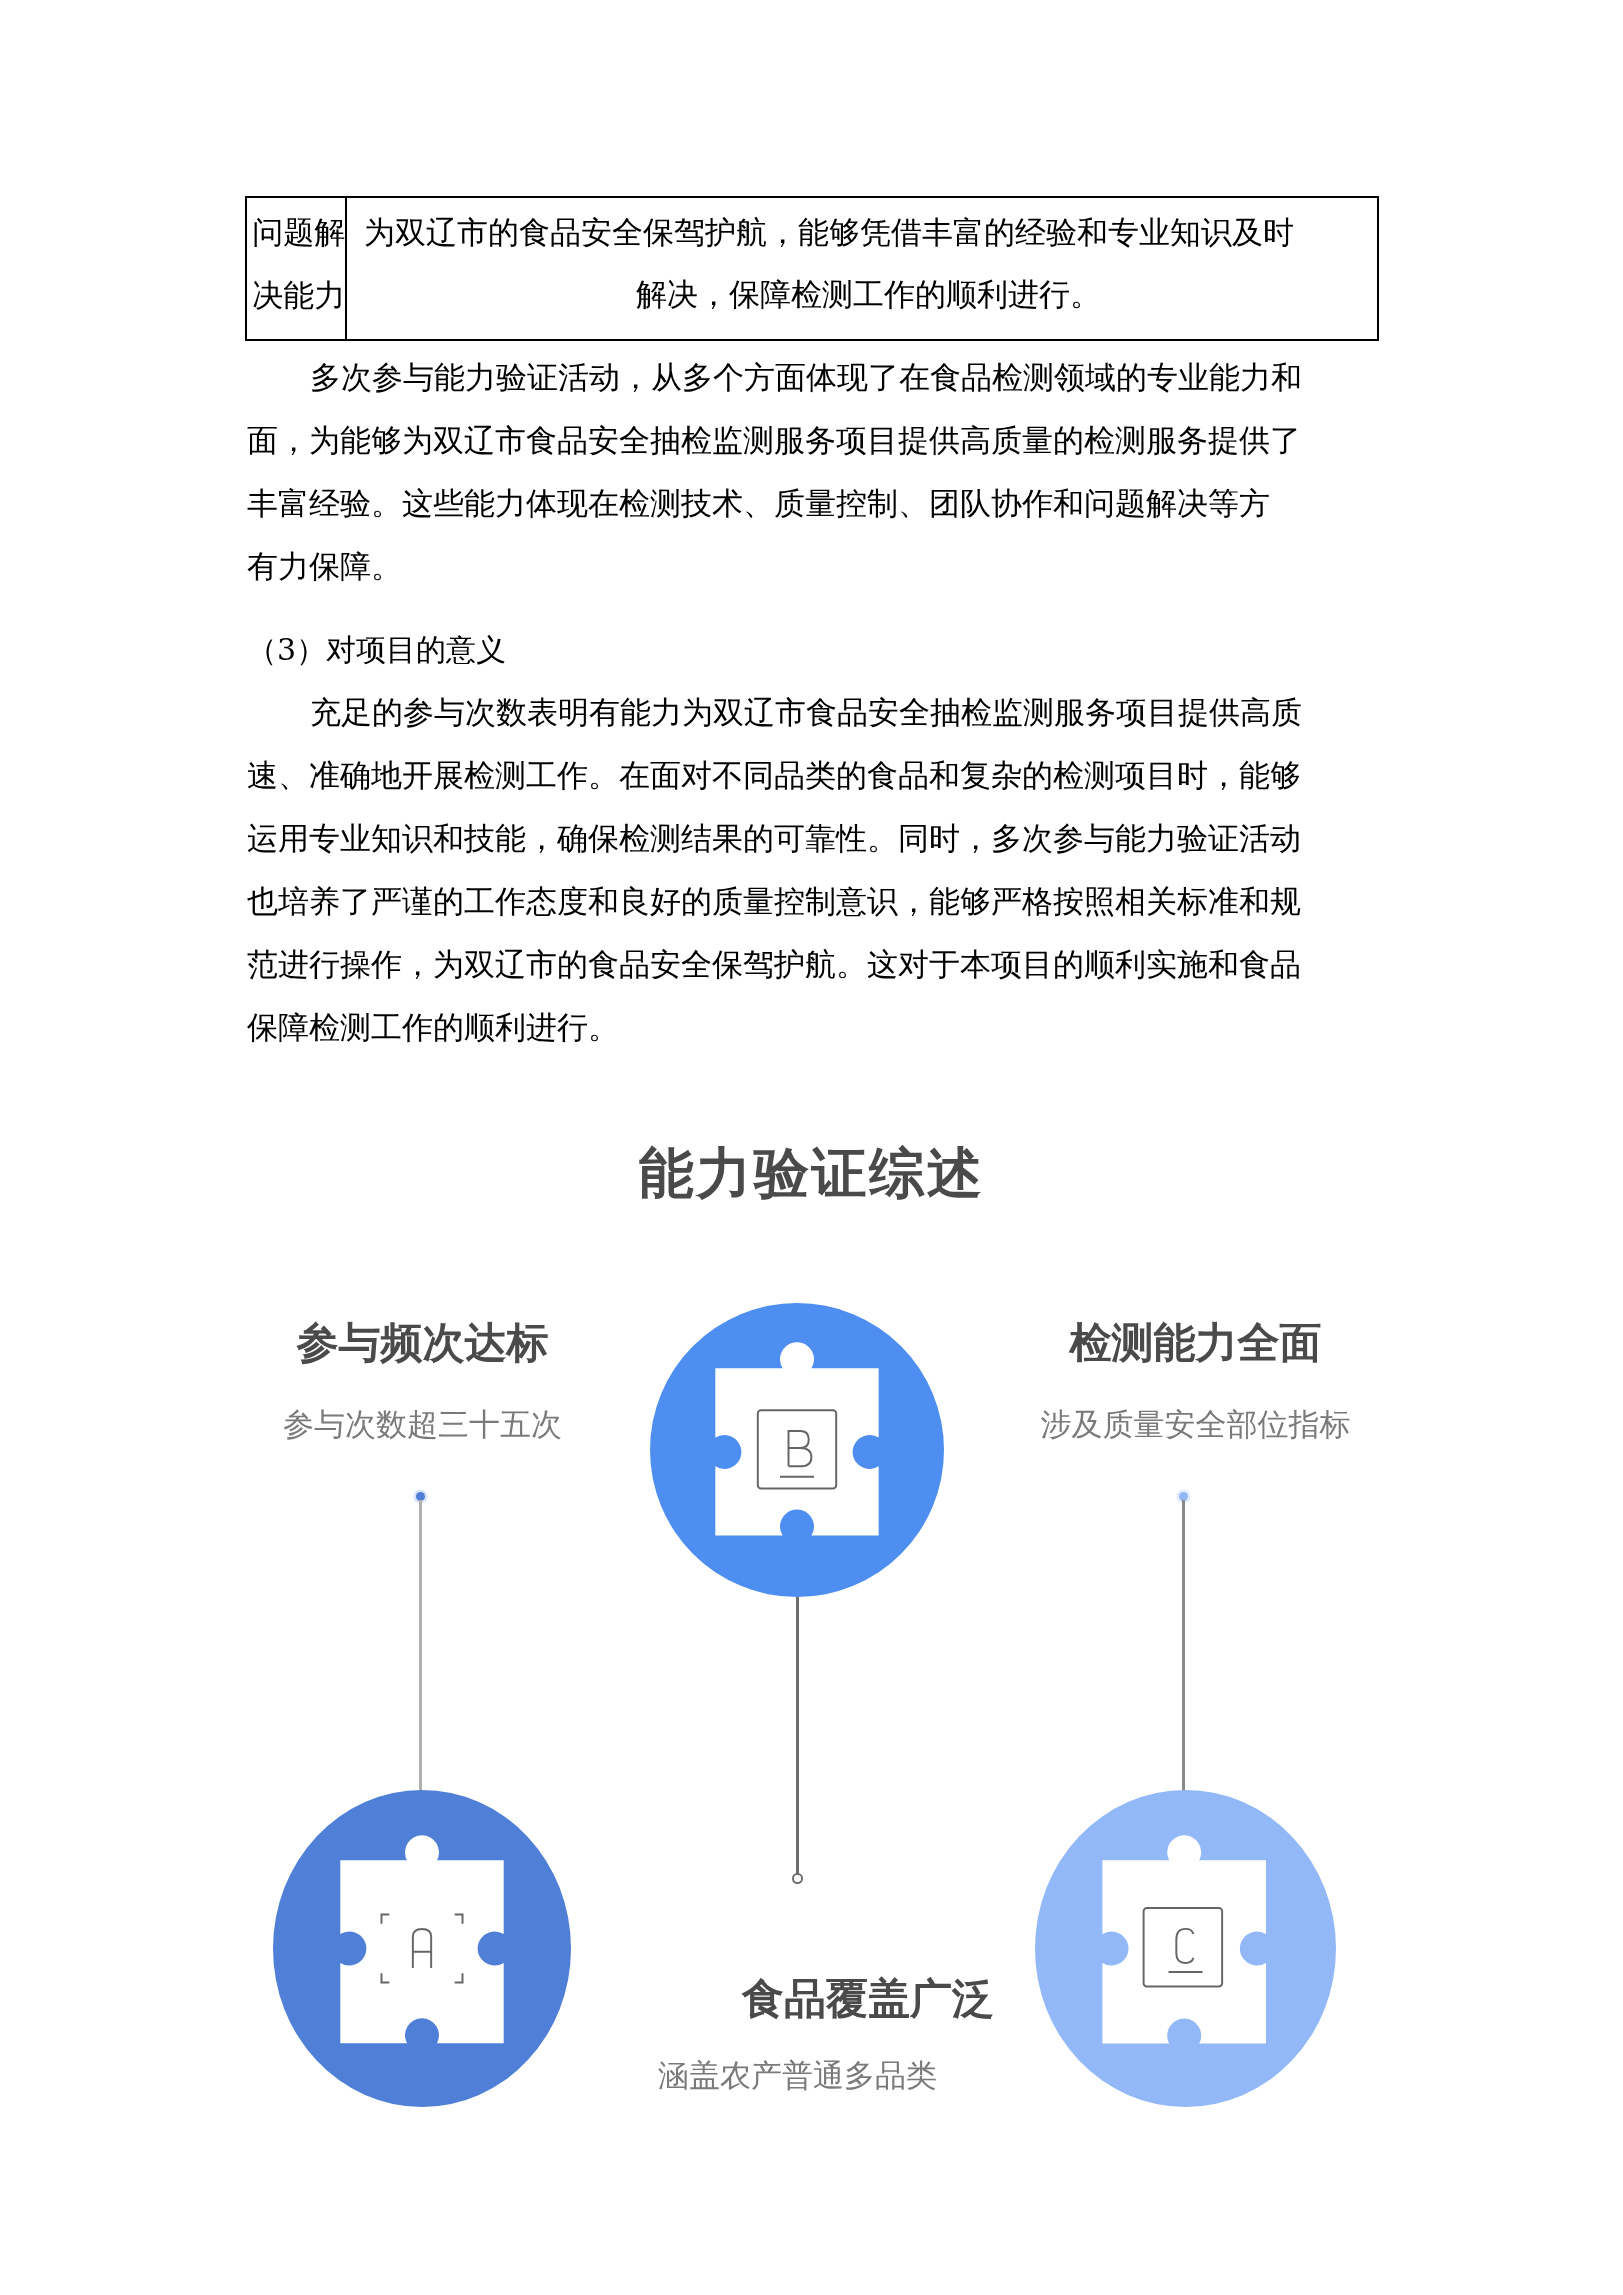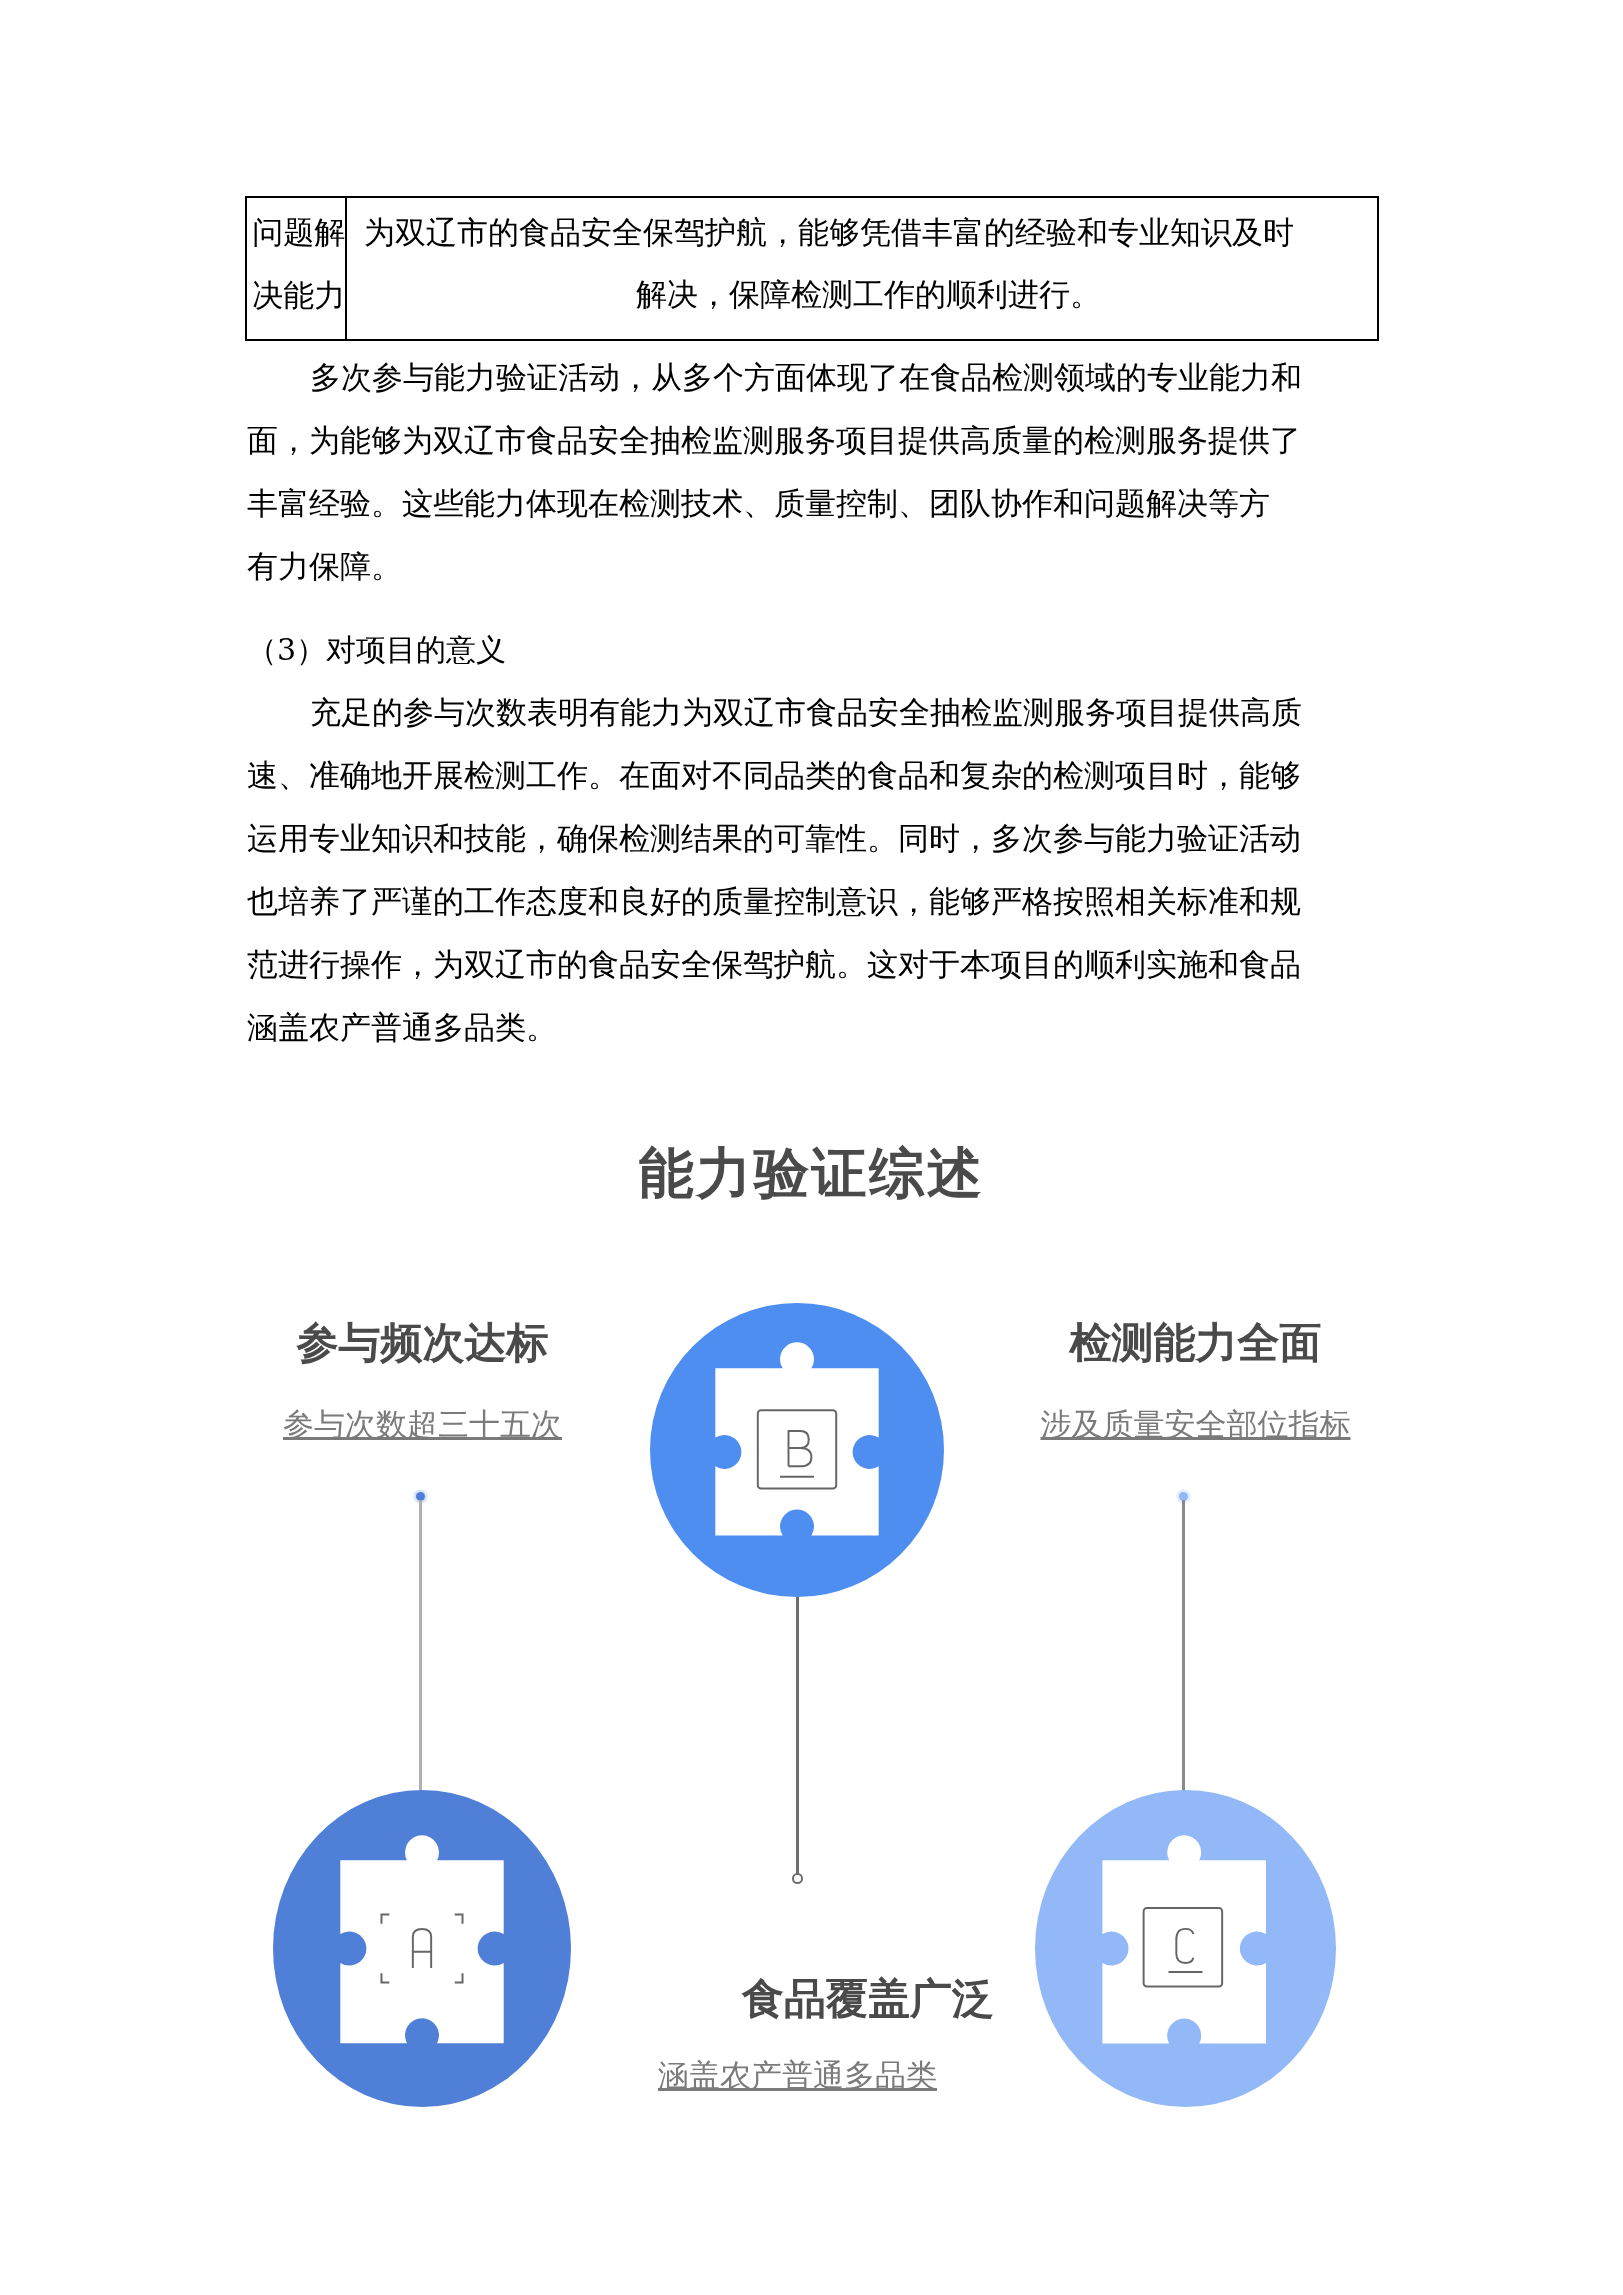--- a/index.html
+++ b/index.html
@@ -23,21 +23,21 @@
   .para .ln { display: block; white-space: nowrap; height: 63px; }
   .para .ln.indent { padding-left: 63px; }
   .heading3 { position: absolute; left: 247px; top: 618px; font-size: 30px; line-height: 63px; white-space: nowrap; }
 
   
   .info-title { position: absolute; left: 0; width: 1623px; top: 1137px; text-align: center;
                 font-family: "DejaVu Sans", "Liberation Sans", sans-serif; font-weight: bold;
                 font-size: 55px; color: #4a4a4a; letter-spacing: 2.6px; }
   .card-title { position: absolute; font-family: Liberation Mono, monospace;
                 font-weight: bold; font-size: 42px; color: #4a4a4a; text-align: center; white-space: nowrap; }
-  .card-sub { position: absolute; font-size: 31px; color: #7a7a7a; text-align: center; white-space: nowrap; text-decoration: underline; }
+  .card-sub { position: absolute; font-size: 31px; color: #7a7a7a; text-align: center; white-space: nowrap; }
 
   .vline { position: absolute; width: 2.6px; background: #8e8e8e; }
   .dot { position: absolute; width: 9.2px; height: 9.2px; border-radius: 50%; }
   .ring-dot { position: absolute; width: 10.5px; height: 10.5px; border-radius: 50%;
               border: 2.6px solid #6e6e6e; background: #fff; box-sizing: border-box; }
 
   .puzzle-circle { position: absolute; border-radius: 50%; }
   .puzzle-circle svg { position: absolute; left: 0; top: 0; }
 </style>
 </head>
@@ -64,21 +64,21 @@
 </div>
 
 <div class="heading3">（3）对项目的意义</div>
 
 <div class="para" style="top:681px;">
   <span class="ln indent">充足的参与次数表明有能力为双辽市食品安全抽检监测服务项目提供高质</span>
   <span class="ln">速、准确地开展检测工作。在面对不同品类的食品和复杂的检测项目时，能够</span>
   <span class="ln">运用专业知识和技能，确保检测结果的可靠性。同时，多次参与能力验证活动</span>
   <span class="ln">也培养了严谨的工作态度和良好的质量控制意识，能够严格按照相关标准和规</span>
   <span class="ln">范进行操作，为双辽市的食品安全保驾护航。这对于本项目的顺利实施和食品</span>
-  <span class="ln">涵盖农产普通多品类。</span>
+  <span class="ln">保障检测工作的顺利进行。</span>
 </div>
 
 <div>
   <div class="info-title">能力验证综述</div>
 
   <div class="card-title" style="left:226px; width:393px; top:1315px;">参与频次达标</div>
   <div class="card-sub" style="left:226px; width:393px; top:1404px;">参与次数超三十五次</div>
   <div class="dot" style="left:416px; top:1492px; background:#4f7fd6; box-shadow:0 0 0 2.6px #dbe6fa;"></div>
   <div class="vline" style="left:419px; top:1500px; height:291px; background:#b0b0b0;"></div>
   <div class="puzzle-circle" style="left:273px; top:1790px; width:298px; height:317px; background:#4f7fd6;">

